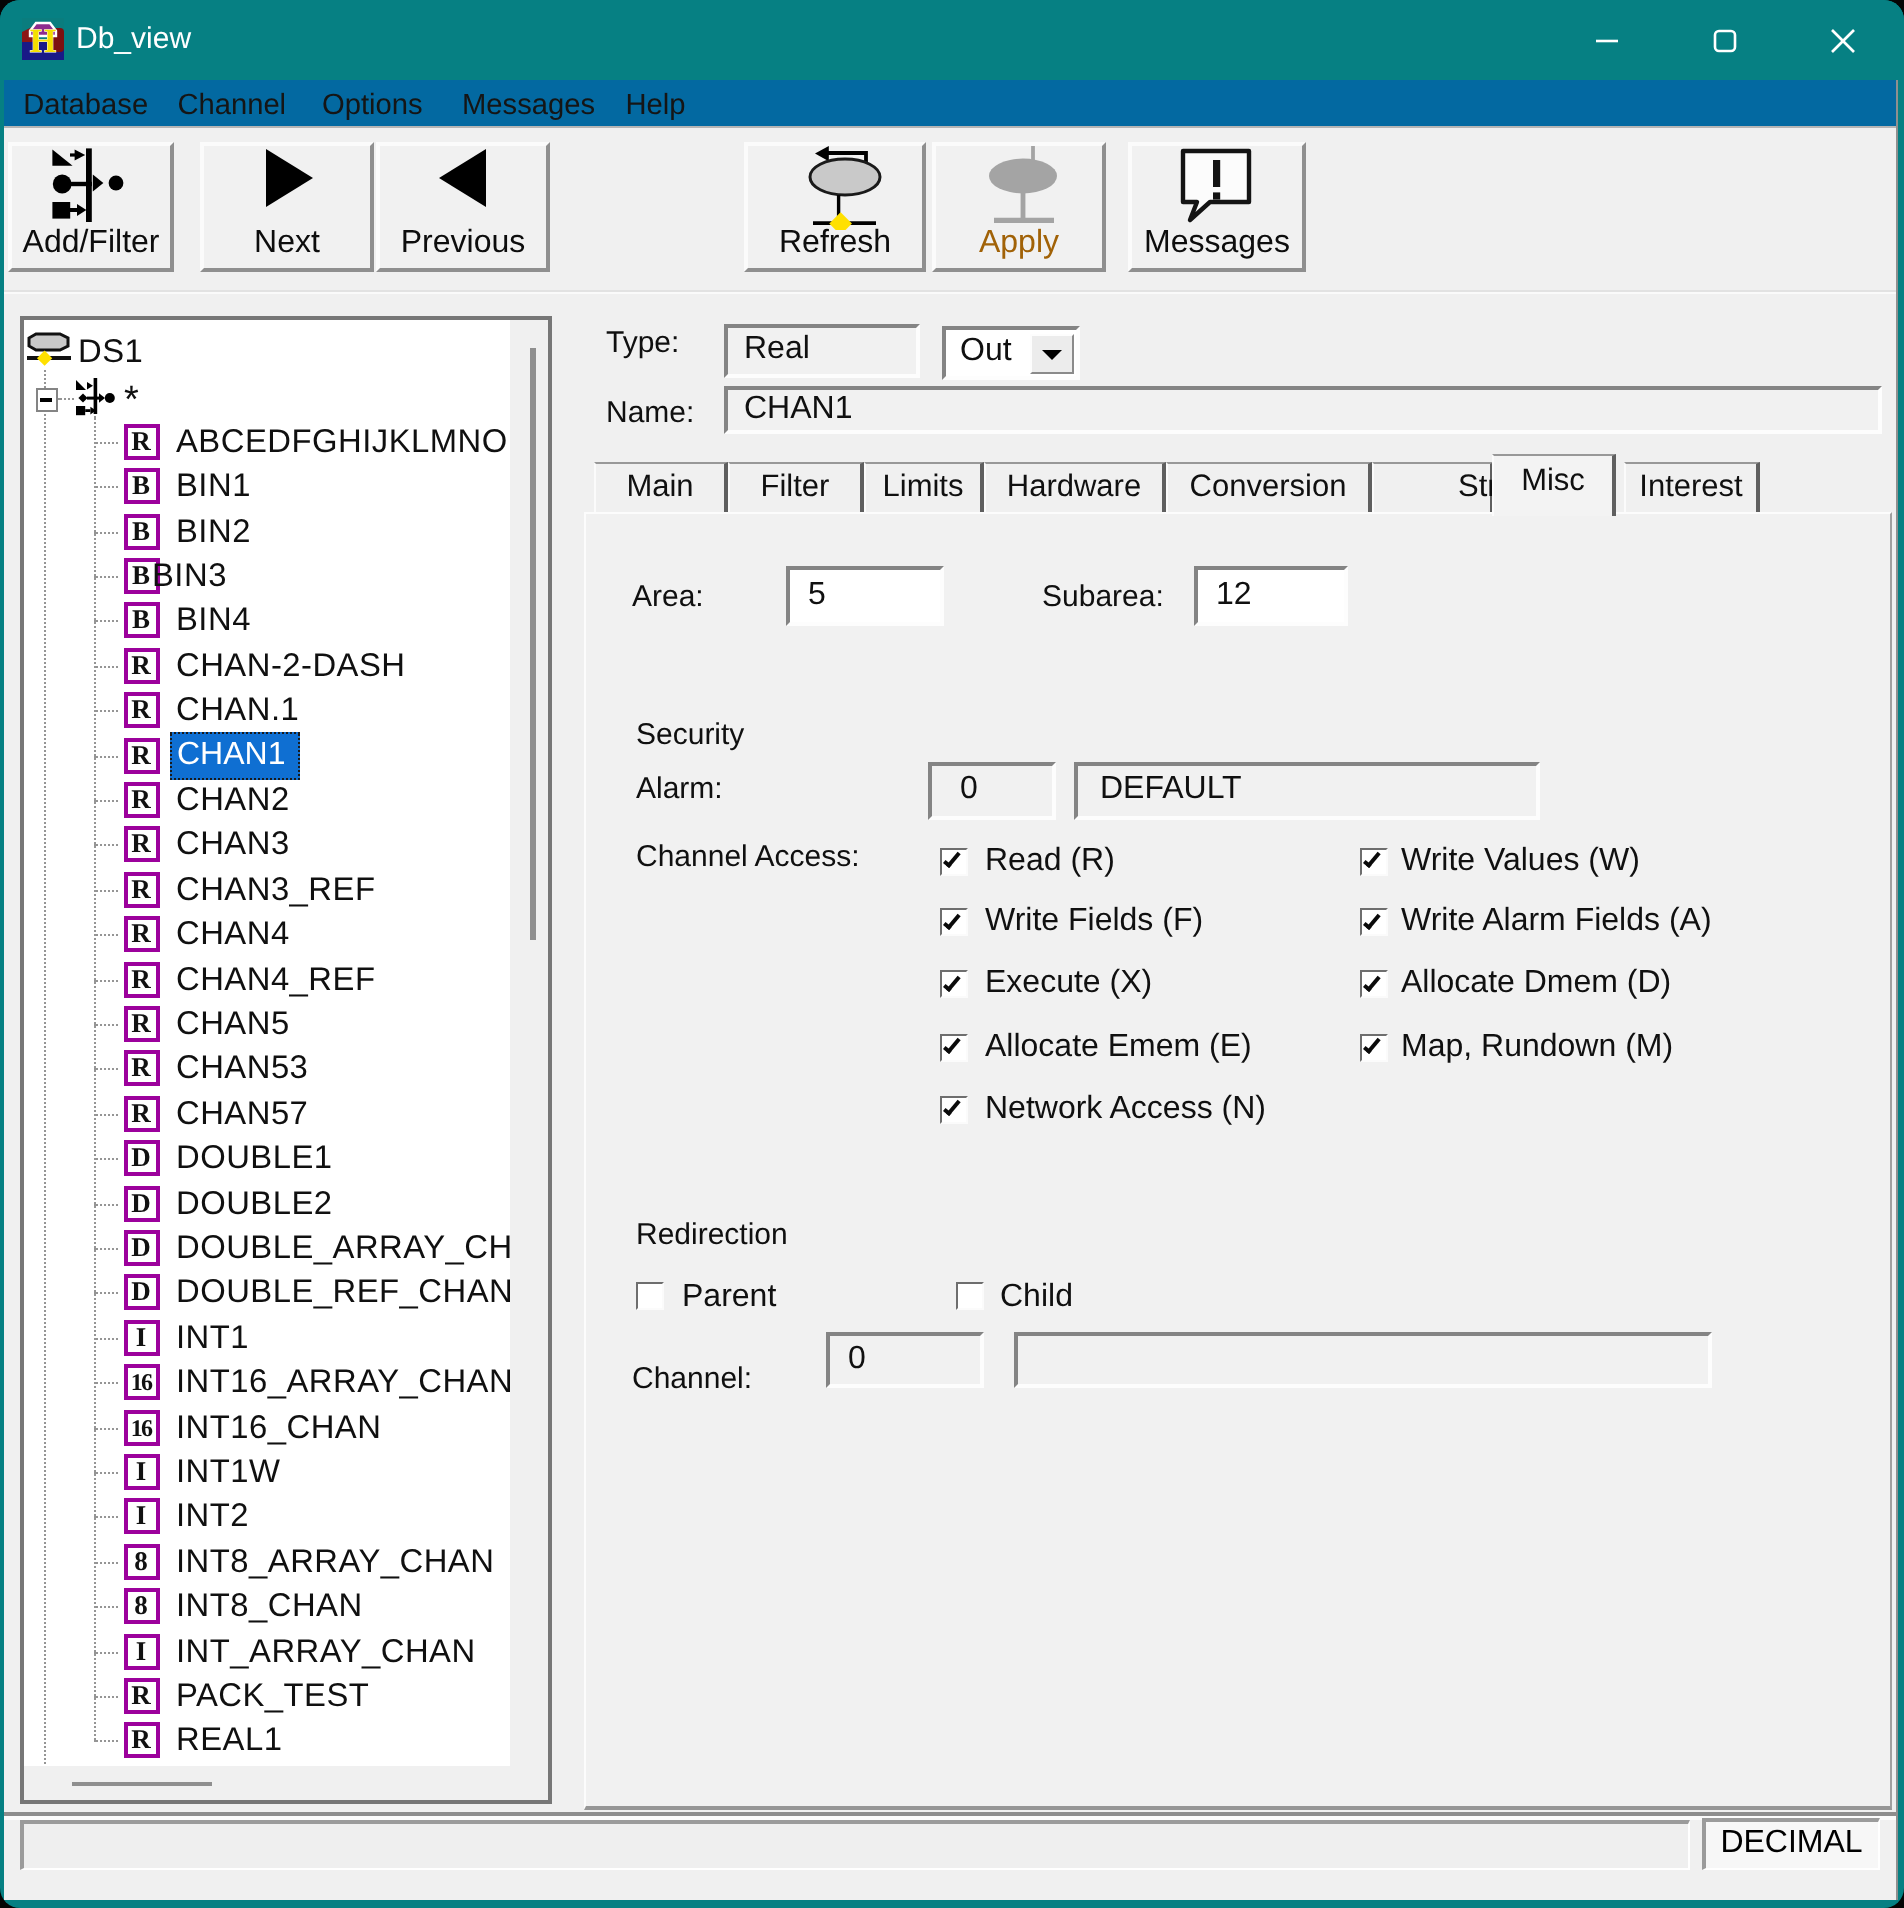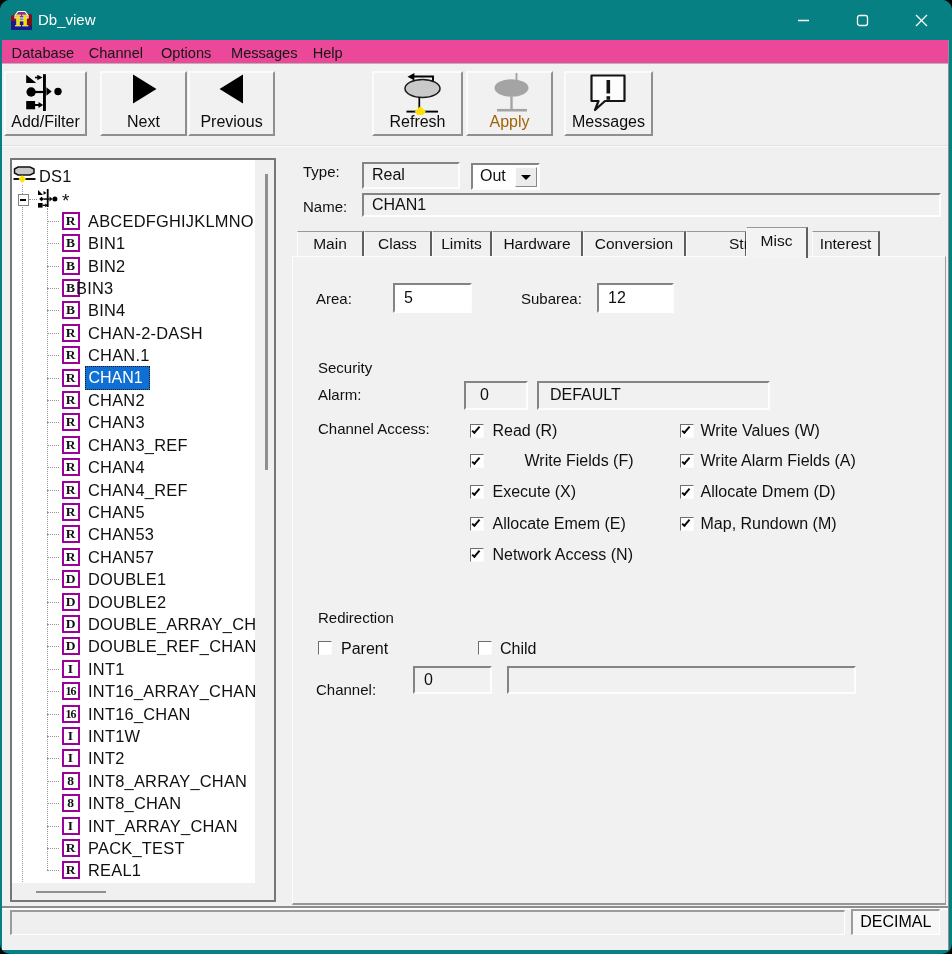--- a/index.html
+++ b/index.html
@@ -52,21 +52,21 @@
       </svg>
   <svg class="abs" style="left:856px;top:14px" width="13" height="13" viewBox="0 0 13 13">
     <rect x="1.5" y="1.5" width="10" height="10" rx="2" fill="none" stroke="#fff" stroke-width="1.3"></rect>
       </svg>
   <svg class="abs" style="left:915px;top:14px" width="13" height="13" viewBox="0 0 13 13">
     <line x1="1" y1="1" x2="12" y2="12" stroke="#fff" stroke-width="1.3"></line>
     <line x1="12" y1="1" x2="1" y2="12" stroke="#fff" stroke-width="1.3"></line>
       </svg>
 </div>
 <div id="client">
-<div class="abs" style="left:0;top:0;right:0;height:24px;background:#ec4899;border-bottom:1px solid #b5b5b5;">
+<div class="abs" style="left:0;top:0;right:0;height:24px;background:#0369a1;border-bottom:1px solid #b5b5b5;">
   <span class="mi" style="left:9.6px;top:5px;">Database</span>
   <span class="mi" style="left:86.7px;top:5px;">Channel</span>
   <span class="mi" style="left:159px;top:5px;">Options</span>
   <span class="mi" style="left:229px;top:5px;">Messages</span>
   <span class="mi" style="left:310.7px;top:5px;">Help</span>
 </div>
 <div class="btn" style="left:2px;width:83px;">
   <svg width="38" height="40" viewBox="0 0 38 40" style="margin-left:-21px;left:50%;transform:none;top:1px;">
     <path d="M1.2,0.8 L11.3,8.9 L1.2,8.9 Z" fill="#000"></path>
     <rect x="10" y="2.7" width="3" height="1.6" fill="#000"></rect>
@@ -247,21 +247,21 @@
 <div class="fld" style="left:360px;top:122px;width:98px;height:27px;line-height:22px;padding-left:8px;">Real</div>
 <div class="fld wfld" style="left:469px;top:123px;width:69px;height:27px;line-height:22px;padding-left:7px;">Out
   <div class="abs" style="right:1.5px;top:1.5px;width:22px;height:20px;background:#ececec;border-style:solid;border-width:1.5px;border-color:#fdfdfd #8a8a8a #8a8a8a #fdfdfd;">
     <div class="abs" style="left:5px;top:7px;width:0;height:0;border:5px solid transparent;border-top:5.5px solid #000;border-bottom:none;"></div>
   </div>
 </div>
 <span class="lb" style="left:301px;top:158.5px;">Name:</span>
 <div class="fld" style="left:360px;top:153px;width:579px;height:24px;line-height:19px;padding-left:8px;">CHAN1</div>
 <div class="abs" style="left:290px;top:216px;width:654px;height:649px;background:#f1f1f1;border-top:1px solid #fcfcfc;border-left:1px solid #fcfcfc;border-right:1.5px solid #a0a0a0;border-bottom:2px solid #969696;"></div>
 <div class="tab" style="left:295px;width:67px;">Main</div>
-<div class="tab" style="left:362px;width:68px;">Class</div>
+<div class="tab" style="left:362px;width:68px;">Filter</div>
 <div class="tab" style="left:430px;width:60px;">Limits</div>
 <div class="tab" style="left:490px;width:91px;">Hardware</div>
 <div class="tab" style="left:581px;width:103px;">Conversion</div>
 <div class="tab" style="left:684px;width:61px;padding-left:42px;">String</div>
 <div class="tab" style="left:744px;width:62px;top:187px;height:31px;background:#f3f3f3;line-height:26px;border-right-width:2.5px;">Misc</div>
 <div class="tab" style="left:810px;width:68px;">Interest</div>
 <span class="lb" style="left:314px;top:251px;">Area:</span>
 <div class="fld wfld" style="left:391px;top:243px;width:79px;height:30px;line-height:25px;padding-left:9px;">5</div>
 <span class="lb" style="left:519px;top:251px;">Subarea:</span>
 <div class="fld wfld" style="left:595px;top:243px;width:77px;height:30px;line-height:25px;padding-left:9px;">12</div>
@@ -274,21 +274,21 @@
         <div class="ck"></div>
       </div>
 <span class="lb6" style="left:490.5px;top:382.6px;">Read (R)</span>
 <div class="cb" style="left:678px;top:383.6px;">
         <div class="ck"></div>
       </div>
 <span class="lb6" style="left:698.5px;top:382.6px;">Write Values (W)</span>
 <div class="cb" style="left:467.5px;top:414.0px;">
         <div class="ck"></div>
       </div>
-<span class="lb6" style="left:490.5px;top:413.0px;margin-left:32px;">Write Fields (F)</span>
+<span class="lb6" style="left:490.5px;top:413.0px;">Write Fields (F)</span>
 <div class="cb" style="left:678px;top:414.0px;">
         <div class="ck"></div>
       </div>
 <span class="lb6" style="left:698.5px;top:413.0px;">Write Alarm Fields (A)</span>
 <div class="cb" style="left:467.5px;top:445.4px;">
         <div class="ck"></div>
       </div>
 <span class="lb6" style="left:490.5px;top:444.4px;">Execute (X)</span>
 <div class="cb" style="left:678px;top:445.4px;">
         <div class="ck"></div>

